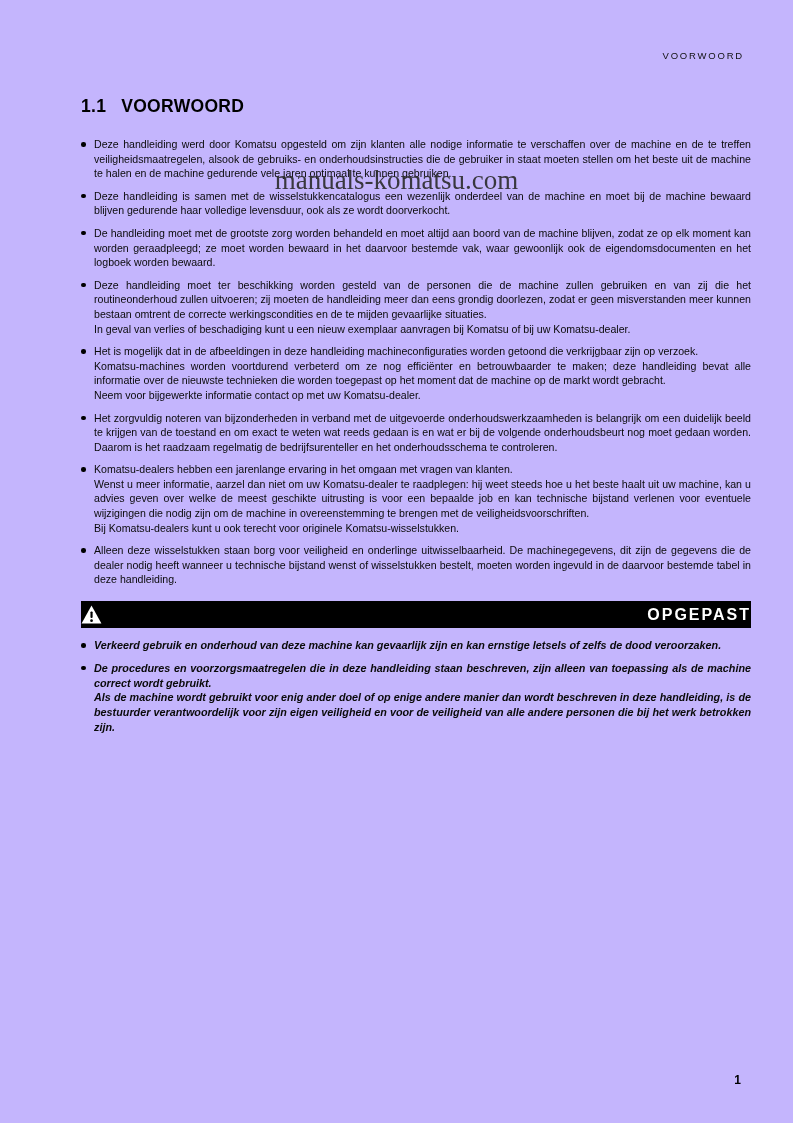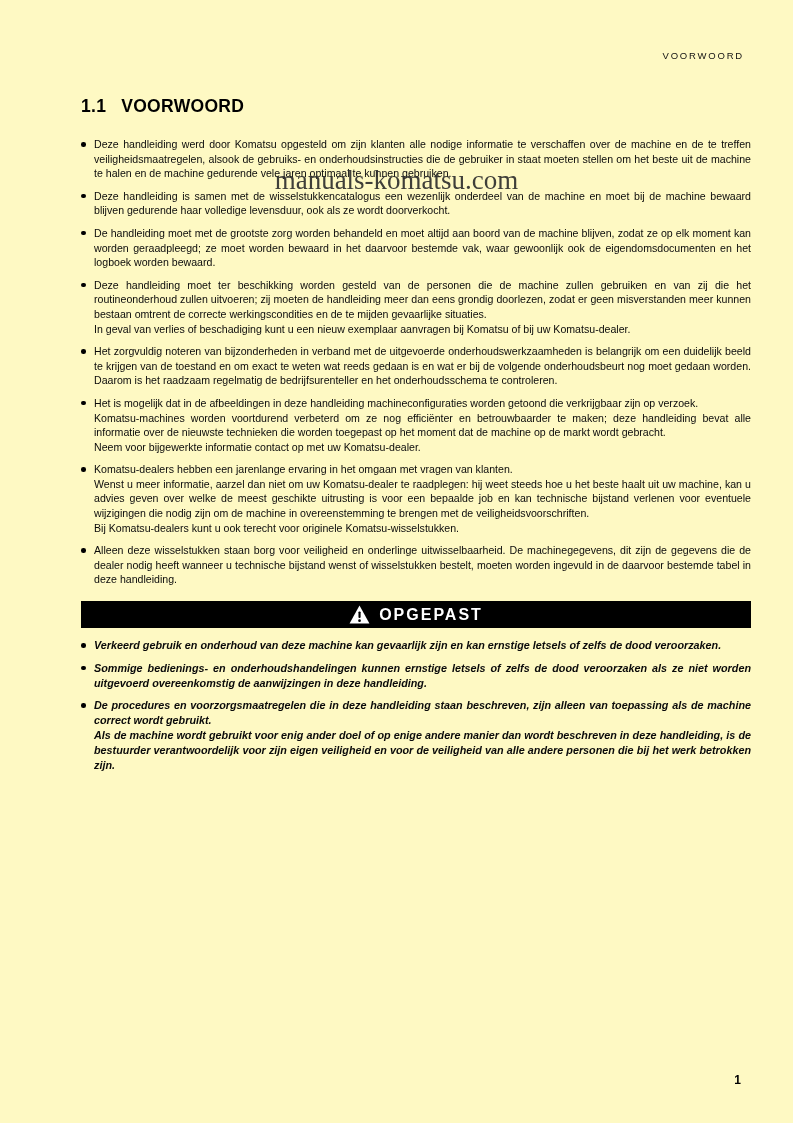--- a/index.html
+++ b/index.html
@@ -2,21 +2,21 @@
 <html><head>
 <meta charset="utf-8">
 <style>
   * { margin: 0; padding: 0; box-sizing: border-box; }
   html, body { background: #e8e8e8; }
   .page {
     position: relative;
     width: 793px;
     height: 1123px;
     margin: 0 auto;
-    background: #fef9c3;
+    background: #c4b5fd;
     font-family: "Liberation Sans", sans-serif;
     color: #000;
     overflow: hidden;
   }
   .running-header {
     position: absolute;
     top: 50px;
     right: 49px;
     font-size: 9.5px;
     letter-spacing: 1.8px;
@@ -55,21 +55,21 @@
     white-space: pre-line;
     color: #0a0a0a;
   }
   .warning-banner {
     margin-top: 14px;
     margin-bottom: 10px;
     height: 27px;
     background: #000;
     display: flex;
     align-items: center;
-    justify-content: center;
+    justify-content: space-between;
     gap: 9px;
   }
   .warning-banner .label {
     color: #fff;
     font-size: 16px;
     font-weight: bold;
     letter-spacing: 2px;
   }
   .warning-section .btext {
     font-weight: bold;
@@ -122,27 +122,27 @@
       <span class="dot"></span>
       <p class="btext">De handleiding moet met de grootste zorg worden behandeld en moet altijd aan boord van de machine blijven, zodat ze op elk moment kan worden geraadpleegd; ze moet worden bewaard in het daarvoor bestemde vak, waar gewoonlijk ook de eigendomsdocumenten en het logboek worden bewaard.</p>
     </div>
     <div class="bullet">
       <span class="dot"></span>
       <p class="btext">Deze handleiding moet ter beschikking worden gesteld van de personen die de machine zullen gebruiken en van zij die het routineonderhoud zullen uitvoeren; zij moeten de handleiding meer dan eens grondig doorlezen, zodat er geen misverstanden meer kunnen bestaan omtrent de correcte werkingscondities en de te mijden gevaarlijke situaties.
 In geval van verlies of beschadiging kunt u een nieuw exemplaar aanvragen bij Komatsu of bij uw Komatsu-dealer.</p>
     </div>
     <div class="bullet">
       <span class="dot"></span>
-      <p class="btext">Het zorgvuldig noteren van bijzonderheden in verband met de uitgevoerde onderhoudswerkzaamheden is belangrijk om een duidelijk beeld te krijgen van de toestand en om exact te weten wat reeds gedaan is en wat er bij de volgende onderhoudsbeurt nog moet gedaan worden. Daarom is het raadzaam regelmatig de bedrijfsurenteller en het onderhoudsschema te controleren.</p>
+      <p class="btext">Het is mogelijk dat in de afbeeldingen in deze handleiding machineconfiguraties worden getoond die verkrijgbaar zijn op verzoek.
+Komatsu-machines worden voortdurend verbeterd om ze nog efficiënter en betrouwbaarder te maken; deze handleiding bevat alle informatie over de nieuwste technieken die worden toegepast op het moment dat de machine op de markt wordt gebracht.
+Neem voor bijgewerkte informatie contact op met uw Komatsu-dealer.</p>
     </div>
     <div class="bullet">
       <span class="dot"></span>
-      <p class="btext">Het is mogelijk dat in de afbeeldingen in deze handleiding machineconfiguraties worden getoond die verkrijgbaar zijn op verzoek.
-Komatsu-machines worden voortdurend verbeterd om ze nog efficiënter en betrouwbaarder te maken; deze handleiding bevat alle informatie over de nieuwste technieken die worden toegepast op het moment dat de machine op de markt wordt gebracht.
-Neem voor bijgewerkte informatie contact op met uw Komatsu-dealer.</p>
+      <p class="btext">Het zorgvuldig noteren van bijzonderheden in verband met de uitgevoerde onderhoudswerkzaamheden is belangrijk om een duidelijk beeld te krijgen van de toestand en om exact te weten wat reeds gedaan is en wat er bij de volgende onderhoudsbeurt nog moet gedaan worden. Daarom is het raadzaam regelmatig de bedrijfsurenteller en het onderhoudsschema te controleren.</p>
     </div>
     <div class="bullet">
       <span class="dot"></span>
       <p class="btext">Komatsu-dealers hebben een jarenlange ervaring in het omgaan met vragen van klanten.
 Wenst u meer informatie, aarzel dan niet om uw Komatsu-dealer te raadplegen: hij weet steeds hoe u het beste haalt uit uw machine, kan u advies geven over welke de meest geschikte uitrusting is voor een bepaalde job en kan technische bijstand verlenen voor eventuele wijzigingen die nodig zijn om de machine in overeenstemming te brengen met de veiligheidsvoorschriften.
 Bij Komatsu-dealers kunt u ook terecht voor originele Komatsu-wisselstukken.</p>
     </div>
     <div class="bullet">
       <span class="dot"></span>
       <p class="btext">Alleen deze wisselstukken staan borg voor veiligheid en onderlinge uitwisselbaarheid. De machinegegevens, dit zijn de gegevens die de dealer nodig heeft wanneer u technische bijstand wenst of wisselstukken bestelt, moeten worden ingevuld in de daarvoor bestemde tabel in deze handleiding.</p>
@@ -157,24 +157,20 @@
       <span class="label">OPGEPAST</span>
     </div>
 
     <div class="warning-section">
       <div class="bullet">
         <span class="dot"></span>
         <p class="btext">Verkeerd gebruik en onderhoud van deze machine kan gevaarlijk zijn en kan ernstige letsels of zelfs de dood veroorzaken.</p>
       </div>
       <div class="bullet">
         <span class="dot"></span>
-        <p class="btext">Sommige bedienings- en onderhoudshandelingen kunnen ernstige letsels of zelfs de dood veroorzaken als ze niet worden uitgevoerd overeenkomstig de aanwijzingen in deze handleiding.</p>
-      </div>
-      <div class="bullet">
-        <span class="dot"></span>
         <p class="btext">De procedures en voorzorgsmaatregelen die in deze handleiding staan beschreven, zijn alleen van toepassing als de machine correct wordt gebruikt.
 Als de machine wordt gebruikt voor enig ander doel of op enige andere manier dan wordt beschreven in deze handleiding, is de bestuurder verantwoordelijk voor zijn eigen veiligheid en voor de veiligheid van alle andere personen die bij het werk betrokken zijn.</p>
       </div>
     </div>
 
   </div>
 
   <div class="watermark">manuals-komatsu.com</div>
 
   <div class="page-number">1</div>

